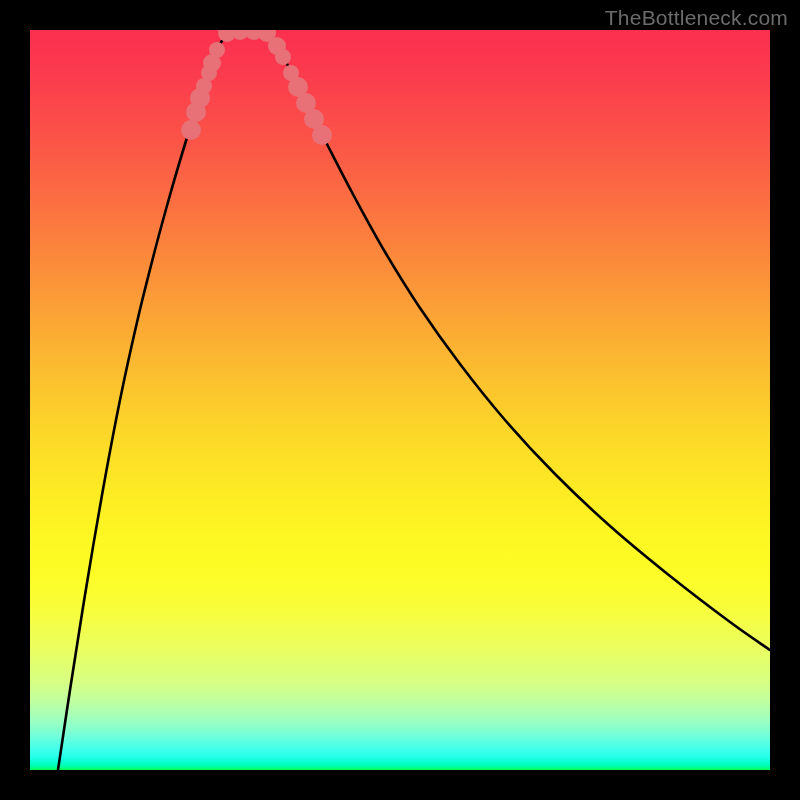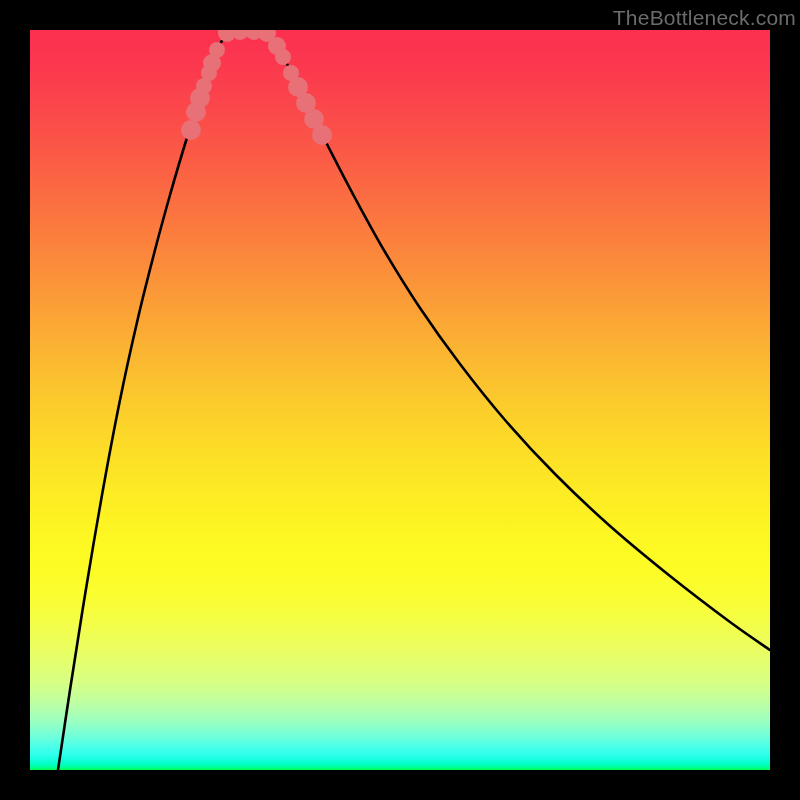--- a/index.html
+++ b/index.html
@@ -54,21 +54,21 @@
       #05ffca 99.1%,
       #00ffae 99.45%,
       #00ff8e 99.7%,
       #00ff6b 99.85%,
       #00ff49 100%
     );
   }
   .watermark {
     position: absolute;
     top: 6px;
-    right: 4px;
+    right: 12px;
     color: #6c6c6c;
     font-size: 21px;
     font-weight: 400;
     letter-spacing: 0.2px;
     user-select: none;
   }
   svg.curve {
     position: absolute;
     inset: 0;
   }

